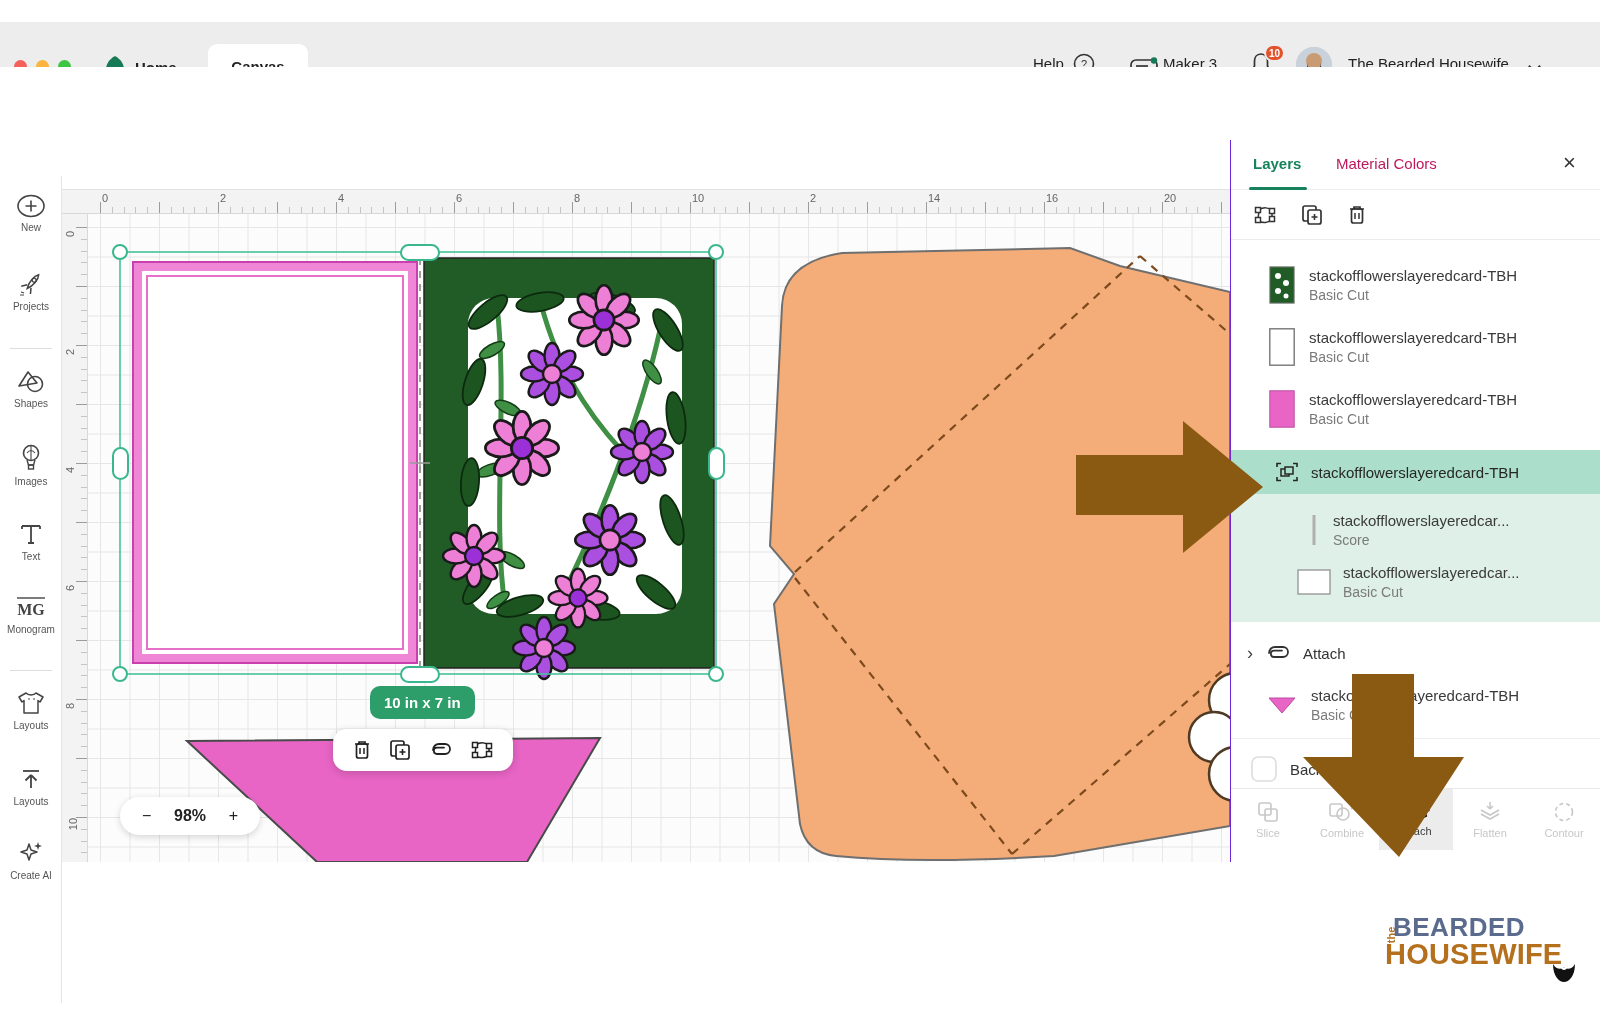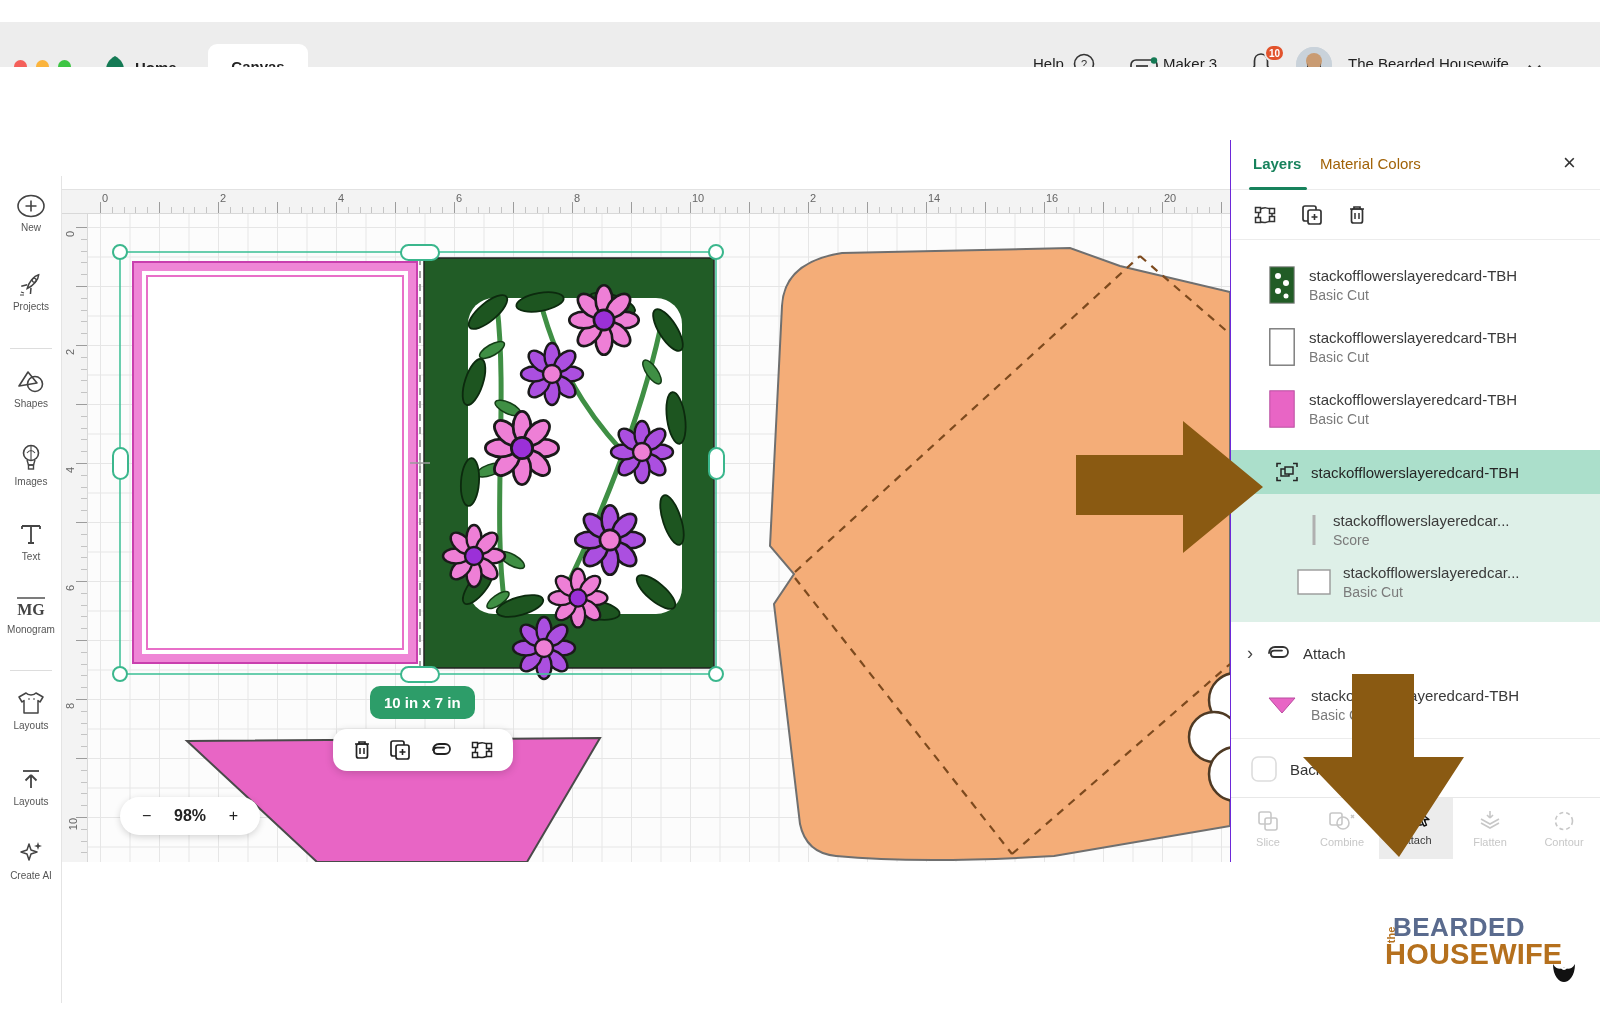--- a/index.html
+++ b/index.html
@@ -80,21 +80,21 @@
   .layer-row { position:relative; height:62px; display:flex; align-items:center; }
   .layer-thumb { margin-left:38px; margin-right:14px; flex:0 0 auto; }
   .lr-name { font-size:15px; color:#3a3a3a; }
   .lr-type { font-size:14px; color:#7a7a7a; margin-top:3px; }
   #sel-row { height:44px; background:#abdfcb; display:flex; align-items:center; gap:13px; padding-left:45px;
              font-size:15px; color:#262626; }
   #children { background:#def0e8; padding:10px 0 14px 0; }
   .child-row { display:flex; align-items:center; min-height:52px; }
   #attach-row { height:46px; display:flex; align-items:center; gap:12px; padding-left:16px; font-size:15px; color:#333; }
   #bg-row { height:44px; display:flex; align-items:center; gap:13px; padding-left:20px; font-size:15px; color:#333; }
-  #panel-actions { position:absolute; left:0; bottom:3px; width:370px; height:62px; border-top:1px solid #e8e8e8;
+  #panel-actions { position:absolute; left:0; bottom:12px; width:370px; height:62px; border-top:1px solid #e8e8e8;
                    display:flex; }
   .pa-btn { flex:1; display:flex; flex-direction:column; align-items:center; justify-content:center; gap:4px; }
   .pa-btn .pl { font-size:11px; }
   .pa-grey { color:#c7c7c7; }
   .pa-active { background:#ececec; color:#3a3a3a; }
 
   
   #watermark { left:1383px; top:912px; width:190px; }
   #wm-the { position:absolute; left:0px; top:17px; font-size:11px; font-weight:bold; color:#b5701d; transform:rotate(-90deg); }
   #wm-l1 { position:absolute; left:10px; top:0px; font-size:26px; font-weight:bold; color:#5a6b8e; letter-spacing:.5px; }
@@ -454,21 +454,21 @@
     <div id="zoom-pill" class="abs">
       <span>−</span>
       <span class="zl">98%</span>
       <span>+</span>
     </div>
   </div>
 
   <div id="panel" class="abs">
     <div id="panel-tabs">
       <span class="ptab" style="left:22px;color:#17825c;font-weight:bold">Layers</span>
-      <span class="ptab" style="left:89px;color:#a16207">Material Colors</span>
+      <span class="ptab" style="left:105px;color:#be185d">Material Colors</span>
       <div id="ptab-underline" style="left:18px;width:58px"></div>
       <span class="ptab" style="left:332px;top:10px;font-size:22px;color:#333">×</span>
     </div>
     <div id="picon-row">
       <svg width="24" height="22" viewBox="0 0 24 22">
         <path d="M6 6 C10 3 16 3 19 7 M5 16 C9 20 16 19 19 15 M6 7 L5 15 M19 8 L19 14" stroke="#333" stroke-width="1.5" fill="none"></path>
         <rect x="2.5" y="3.5" width="5" height="5" fill="#fff" stroke="#333" stroke-width="1.5"></rect>
         <rect x="16.5" y="4.5" width="5" height="5" fill="#fff" stroke="#333" stroke-width="1.5"></rect>
         <rect x="2.5" y="13.5" width="5" height="5" fill="#fff" stroke="#333" stroke-width="1.5"></rect>
         <rect x="16.5" y="12.5" width="5" height="5" fill="#fff" stroke="#333" stroke-width="1.5"></rect>

